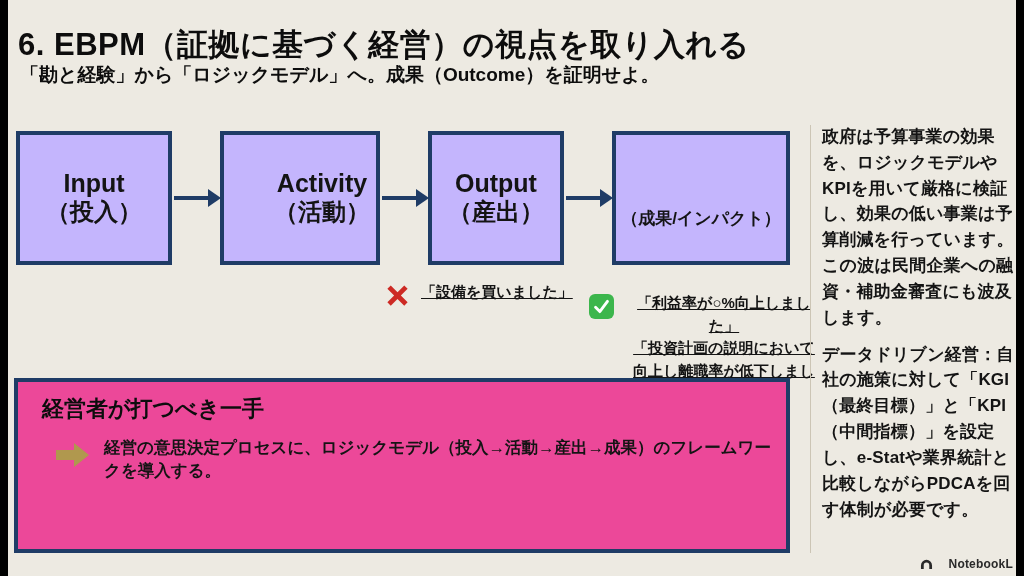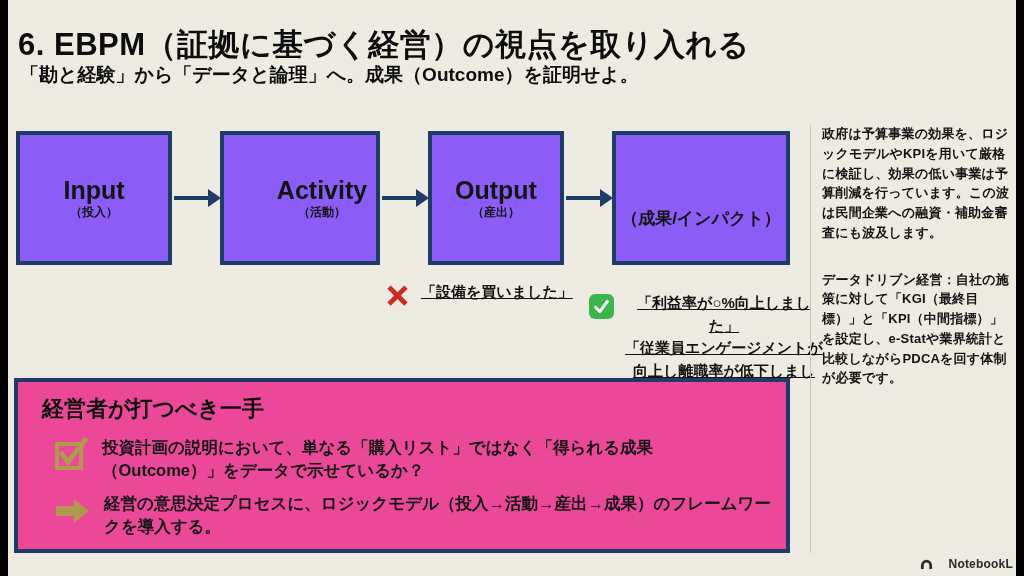--- a/index.html
+++ b/index.html
@@ -16,26 +16,26 @@
   .edge-bar.right { right:0; }
 
   
   .title { position:absolute; left:18px; top:24px; font-size:31px; letter-spacing:0.5px; color:#0d0d0d; }
   .subtitle { position:absolute; left:20px; top:62px; font-size:19px; color:#0d0d0d; }
 
   
   .flow { position:absolute; left:16px; top:131px; width:774px; height:134px; display:flex; align-items:stretch; }
   .flow-box {
     border:4px solid #1f3c66;
-    background:#8b5cf6;
+    background:#c4b5fd;
     display:flex; flex-direction:column; align-items:center; justify-content:center;
     text-align:center; flex-shrink:0;
   }
   .flow-box .en { font-size:25px; line-height:1.15; }
-  .flow-box .ja { font-size:12px; line-height:1.2; }
+  .flow-box .ja { font-size:24px; line-height:1.2; }
   .fb0 { width:156px; } .fb1 { width:160px;padding-left:44px; } .fb2 { width:136px; } .fb3 { width:178px; }
   .fb3 .ja { font-size:17px;margin-top:43px; }
   .flow-arrow { flex:1; align-self:center; position:relative; height:4px; background:#1f3c66; margin:0 2px; }
   .flow-arrow::after {
     content:""; position:absolute; right:-3px; top:-7px;
     border-left:13px solid #1f3c66; border-top:9px solid transparent; border-bottom:9px solid transparent;
   }
 
   
   .anno { position:absolute; display:flex; gap:10px; align-items:flex-start; }
@@ -57,35 +57,35 @@
   }
   .action-heading { font-size:22px; margin:12px 0 12px 24px; color:#0d0d0d; }
   .action-item { display:flex; align-items:flex-start; gap:14px; padding-left:36px; padding-right:14px; margin-bottom:9px; }
   .action-item .txt { font-size:16.5px; line-height:1.42; width:700px; }
   .gold-check-icon, .gold-arrow-icon { flex-shrink:0; }
   .gold-arrow-icon { margin-top:6px; }
 
   
   .divider { position:absolute; left:810px; top:125px; width:1px; height:428px; background:#ccc5b5; }
   .sidebar { position:absolute; left:822px; top:124px; width:194px; }
-  .sidebar p { font-size:13px; line-height:1.52; letter-spacing:0.2px; }
-  .sidebar p + p { margin-top:27px; }
+  .sidebar p { font-size:17px; line-height:1.52; letter-spacing:0.2px; }
+  .sidebar p + p { margin-top:11px; }
 
   
   .logo { position:absolute; right:11px; bottom:5px; display:flex; align-items:center; gap:16px; }
   .logo .logo-text { font-size:12px; color:#2a2a2a; letter-spacing:0.2px; }
 </style>
 </head>
 <body>
 
 <div class="edge-bar left"></div>
 <div class="edge-bar right"></div>
 
 <h1 class="title">6. EBPM（証拠に基づく経営）の視点を取り入れる</h1>
-<h2 class="subtitle">「勘と経験」から「データと論理」へ。成果（Outcome）を証明せよ。</h2>
+<h2 class="subtitle">「勘と経験」から「ロジックモデル」へ。成果（Outcome）を証明せよ。</h2>
 
 <div class="flow">
   <div class="flow-box fb0">
     <span class="en">Input</span>
     <span class="ja">（投入）</span>
   </div>
   <div class="flow-arrow"></div>
   <div class="flow-box fb1">
     <span class="en">Activity</span>
     <span class="ja">（活動）</span>
@@ -111,34 +111,27 @@
 </div>
 
 <div class="anno anno-good">
   <span class="check-icon">
     <svg width="17" height="17" viewBox="0 0 20 20">
       <polyline points="3,11 8,16 17,4" fill="none" stroke="#ffffff" stroke-width="3.4" stroke-linecap="round" stroke-linejoin="round"></polyline>
     </svg>
   </span>
   <div class="anno-text">
     <div>「利益率が○%向上しました」</div>
-    <div>「従業員エンゲージメントが</div>
+    <div>「投資計画の説明において</div>
     <div>向上し離職率が低下しました」</div>
   </div>
 </div>
 
 <div class="action-box">
   <h3 class="action-heading">経営者が打つべき一手</h3>
-  <div class="action-item">
-    <svg class="gold-check-icon" width="34" height="36" viewBox="0 0 34 36">
-      <rect x="3" y="8" width="24" height="24" fill="none" stroke="#b0984e" stroke-width="4"></rect>
-      <polyline points="8,18 14,26 31,4" fill="none" stroke="#b0984e" stroke-width="5" stroke-linecap="square"></polyline>
-    </svg>
-    <p class="txt">投資計画の説明において、単なる「購入リスト」ではなく「得られる成果（Outcome）」をデータで示せているか？</p>
-  </div>
   <div class="action-item">
     <svg class="gold-arrow-icon" width="36" height="26" viewBox="0 0 36 26">
       <path d="M2 8 L20 8 L20 1 L35 13 L20 25 L20 18 L2 18 Z" fill="#b0984e"></path>
     </svg>
     <p class="txt">経営の意思決定プロセスに、ロジックモデル（投入→活動→産出→成果）のフレームワークを導入する。</p>
   </div>
 </div>
 
 <div class="divider"></div>
 

